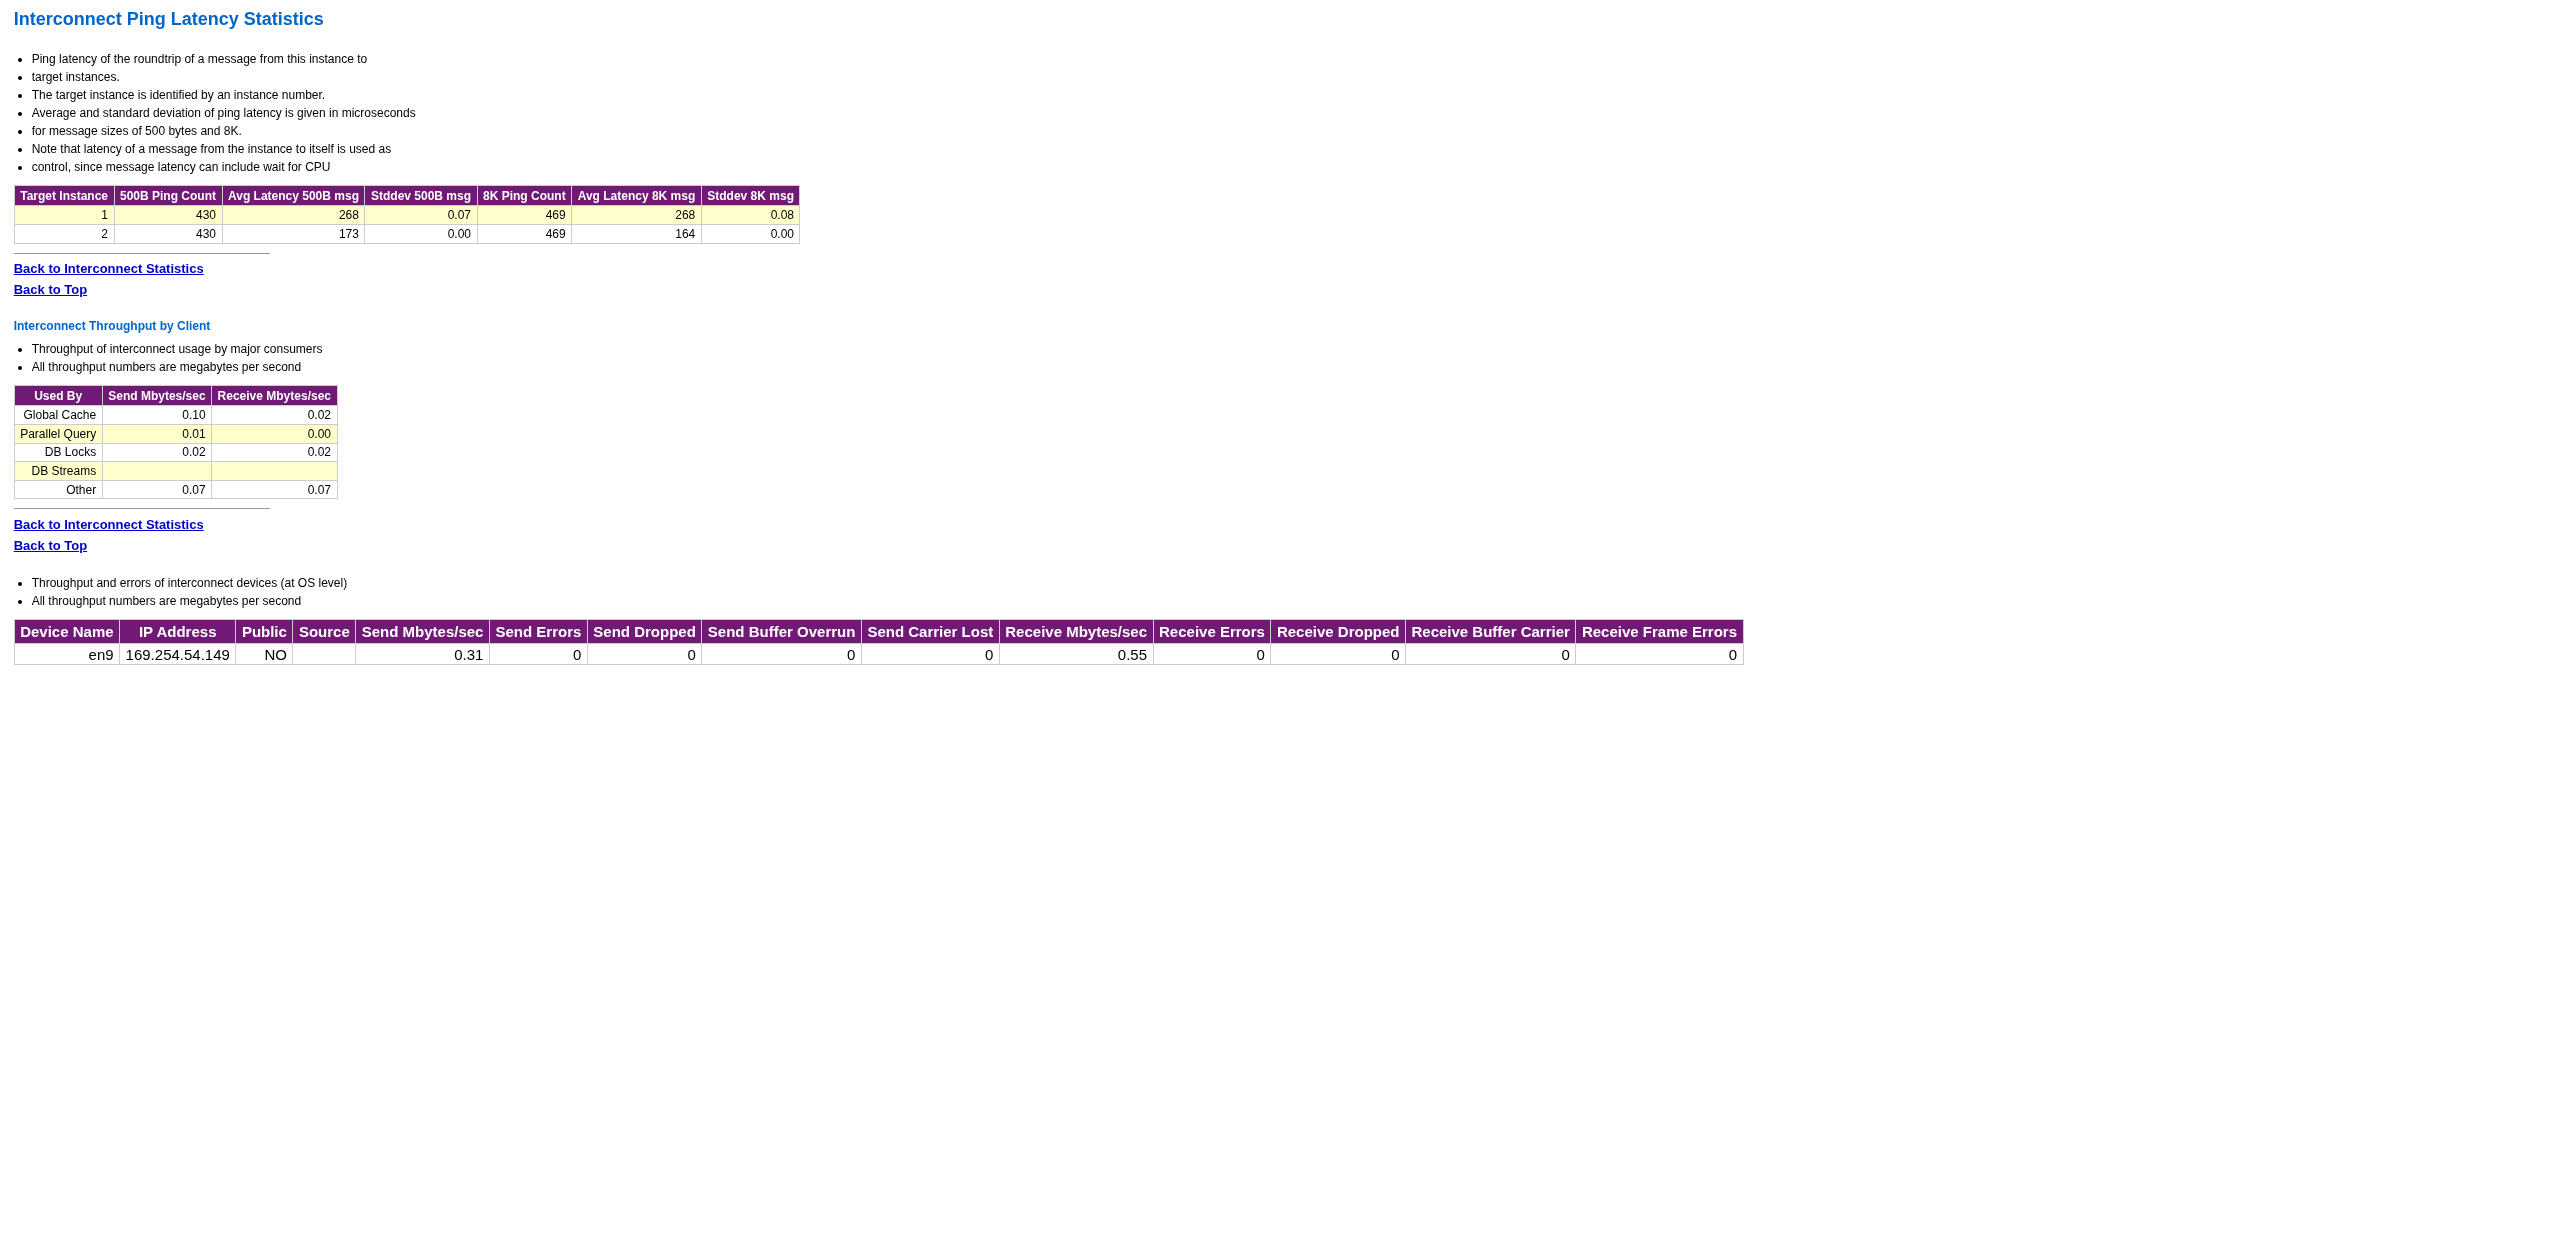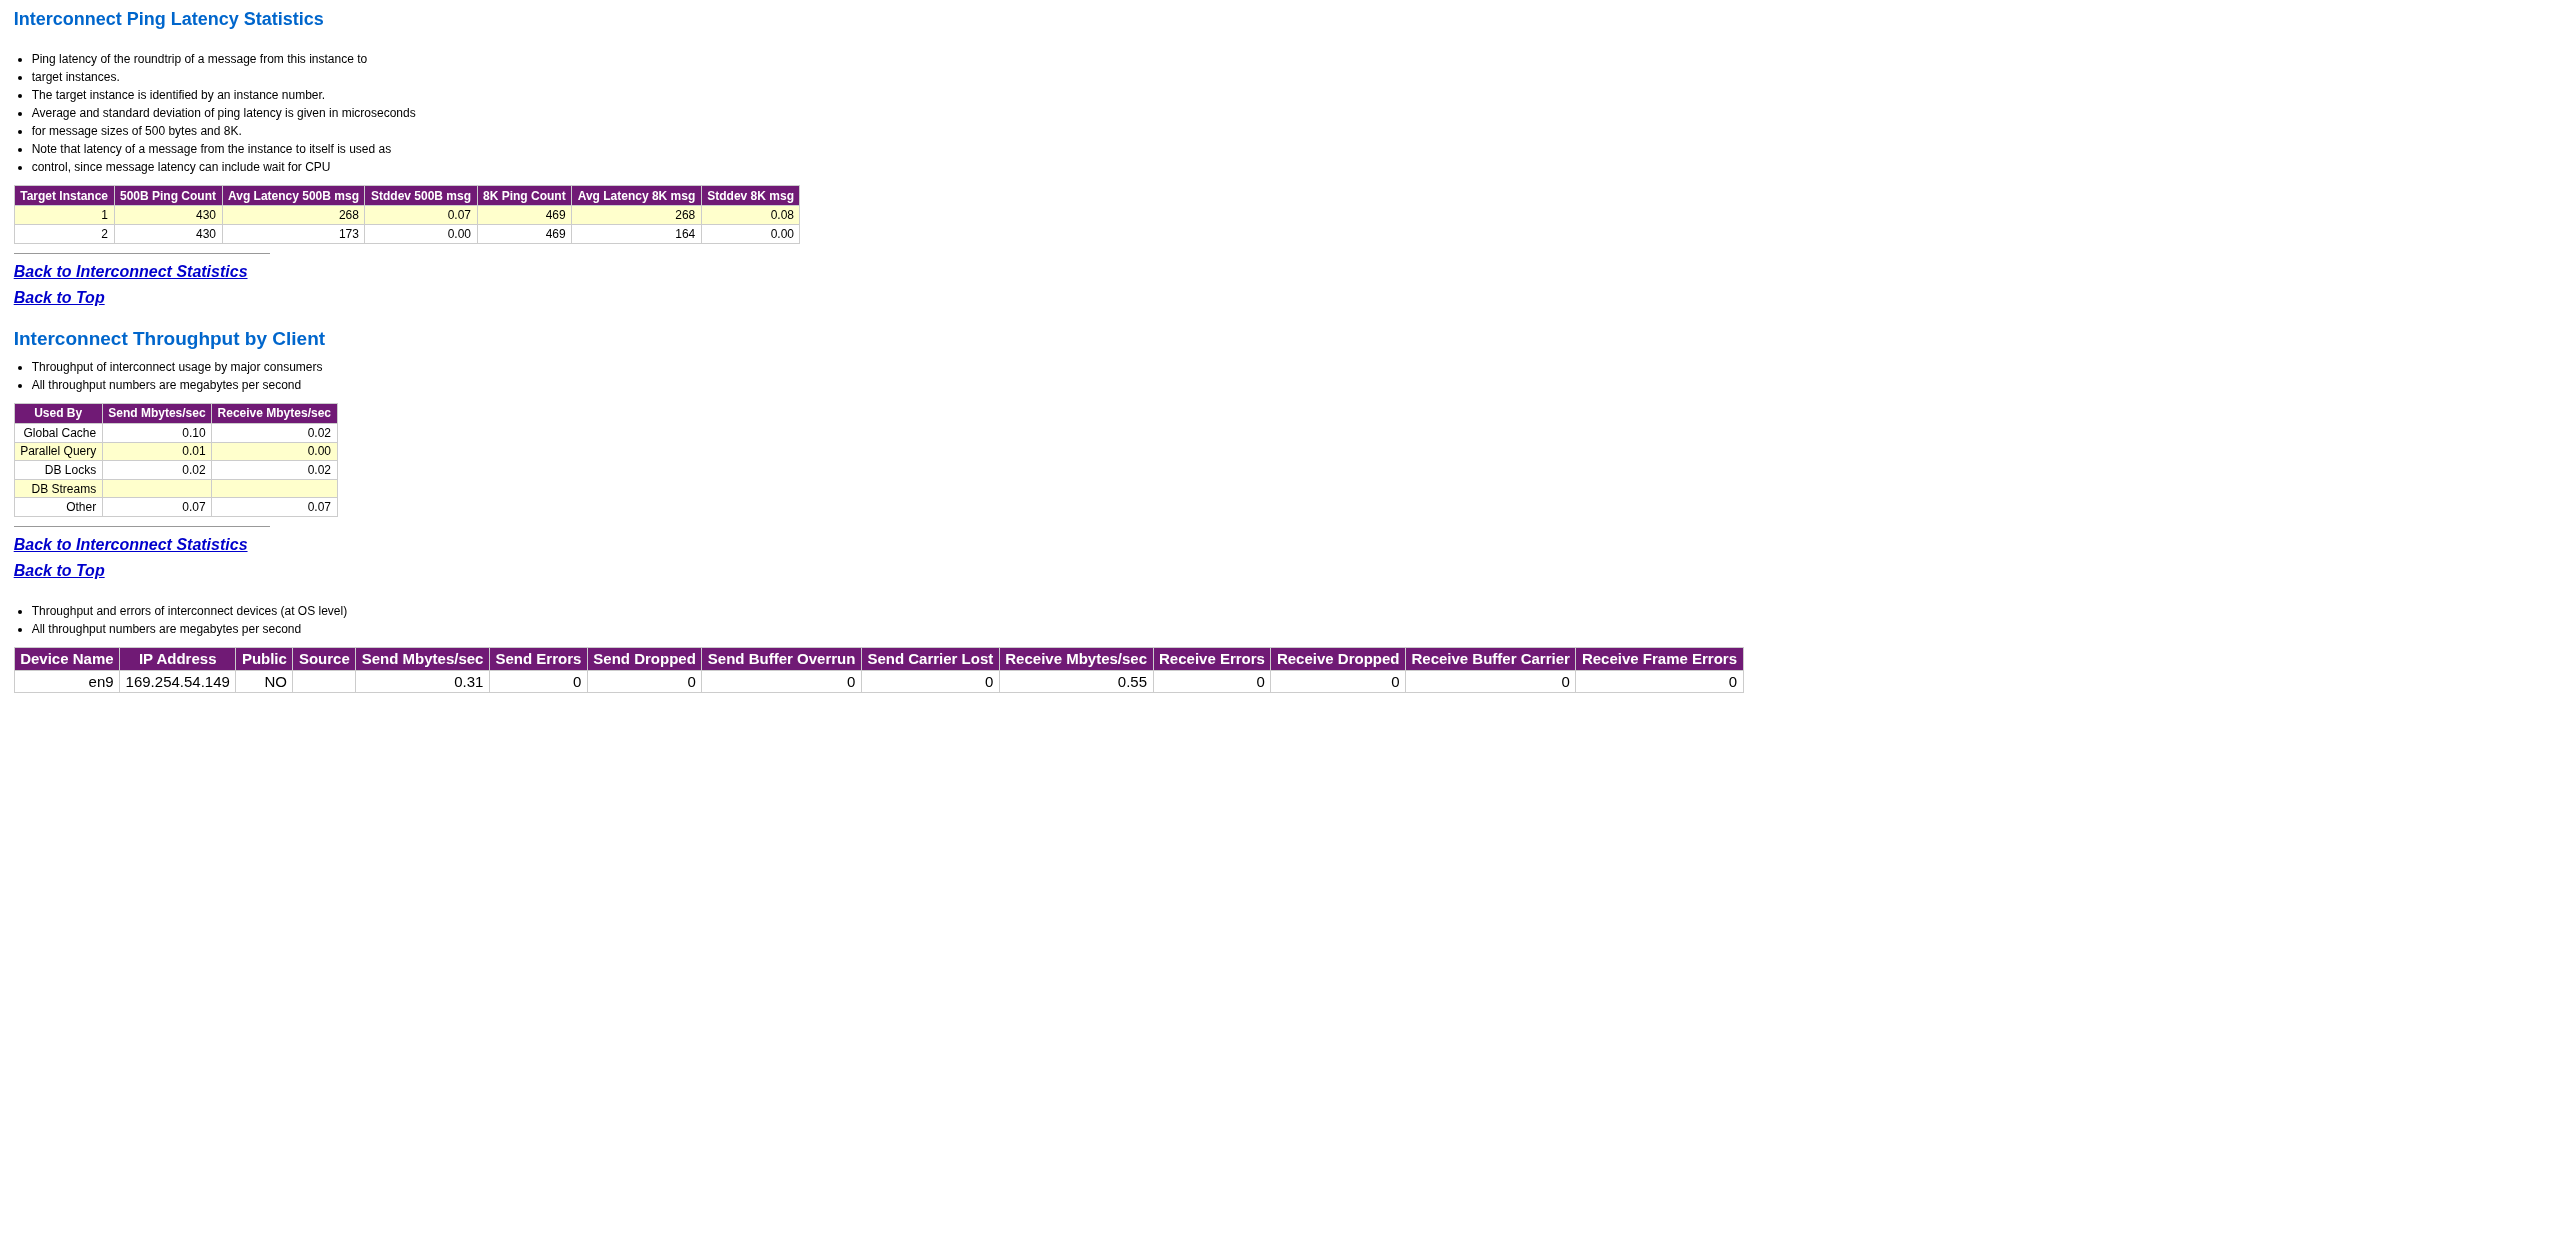--- a/index.html
+++ b/index.html
@@ -10,21 +10,21 @@
       color: #000;
       padding: 9px 13.7px;
     }
     h1 {
       font-size: 18px;
       color: #0066cc;
       font-weight: bold;
       margin-bottom: 20px;
     }
     h2 {
-      font-size: 19px;
+      font-size: 12px;
       color: #0066cc;
       font-weight: bold;
       margin-bottom: 7.3px;
     }
     ul {
       margin: 0 0 9px 18px;
       padding: 0;
     }
     ul li {
       font-size: 12px;
@@ -39,24 +39,23 @@
       width: 256px;
       margin: 9px 0 5.5px 0;
     }
     .back-links {
       margin-bottom: 14.6px;
     }
     .back-links a {
       display: block;
       color: #0000cc;
       font-weight: bold;
-      font-size: 16px;
+      font-size: 13px;
       text-decoration: underline;
       line-height: 1.6;
-      font-style: italic;
     }
     table {
       border-collapse: collapse;
       font-size: 12px;
       margin-bottom: 7.3px;
     }
     th {
       background-color: #701a75;
       color: #fff;
       padding: 2.7px 5.5px;

